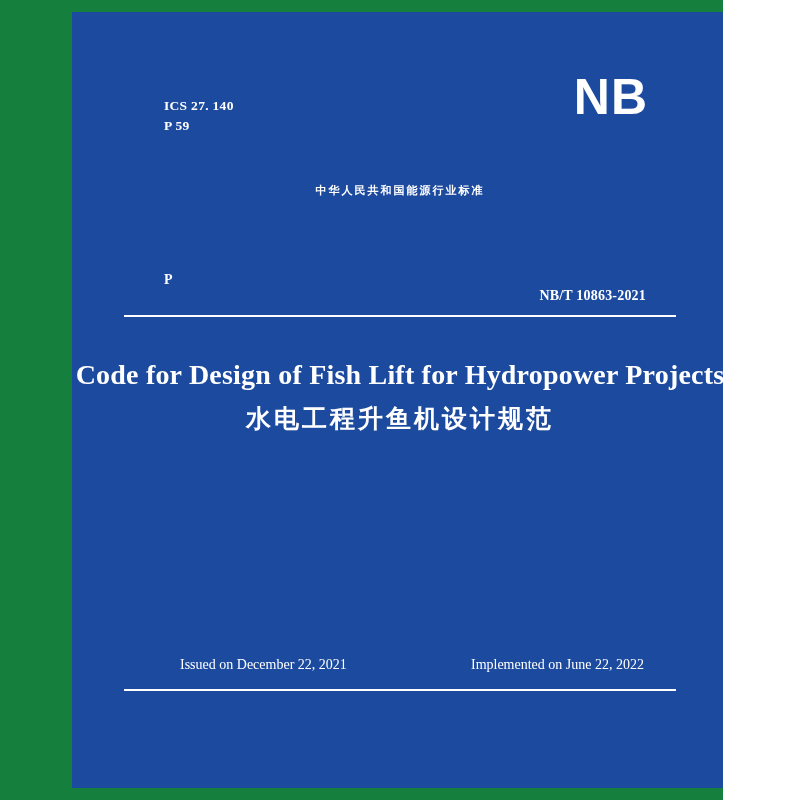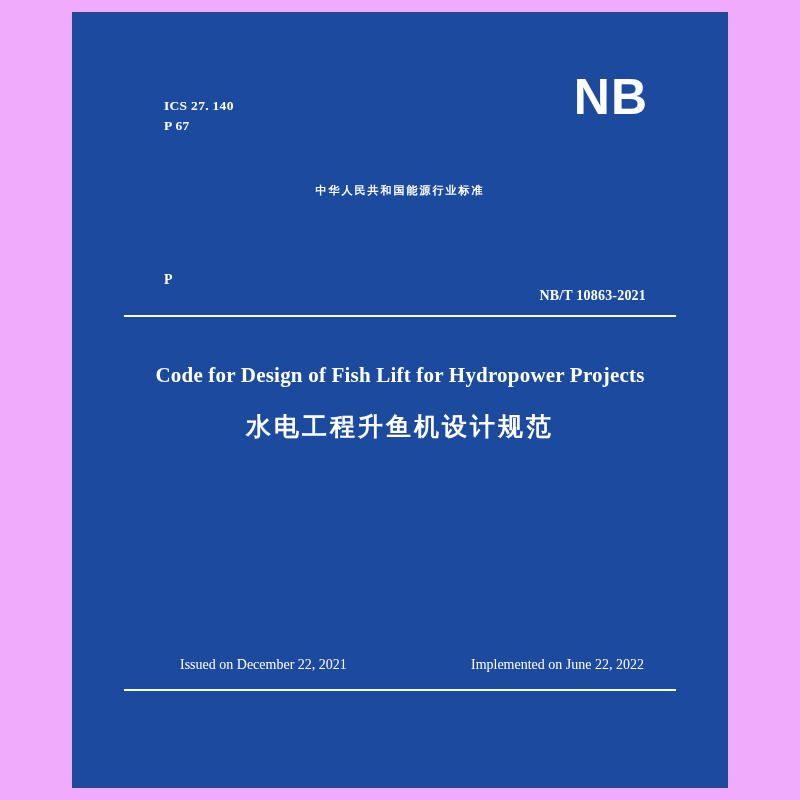--- a/index.html
+++ b/index.html
@@ -8,23 +8,23 @@
     background: #ffffff;
   }
   body {
     width: 800px;
     height: 800px;
     font-family: "Liberation Serif", serif;
   }
 
   .page {
     position: relative;
-    width: 800px;
+    width: 723px;
     height: 800px;
-    background: #f0abfc;
+    background: #15803d;
     overflow: hidden;
   }
 
   .cover {
     position: absolute;
     left: 72px;
     top: 12px;
     width: 656px;
     height: 776px;
     background: #1c4a9e;
@@ -116,27 +116,27 @@
 
   
   .title-block {
     position: absolute;
     left: 0;
     top: 348px;
     width: 100%;
     text-align: center;
   }
   .title-en {
-    font-size: 21px;
+    font-size: 28px;
     font-weight: bold;
     letter-spacing: 0.2px;
     line-height: 30px;
   }
   .title-cn {
-    margin-top: 20px;
+    margin-top: 12px;
     font-size: 25px;
     font-weight: bold;
     letter-spacing: 3px;
     line-height: 34px;
     font-family: "DejaVu Sans", sans-serif;
   }
 
   
   .dates-row {
     position: absolute;
@@ -172,21 +172,21 @@
 </style>
 </head>
 <body>
 
 <div class="page">
   <div class="cover">
 
     <div class="top-row">
       <div class="ics-block">
         <div>ICS 27. 140</div>
-        <div>P 67</div>
+        <div>P 59</div>
       </div>
       <div class="nb-logo">NB</div>
     </div>
 
     <div class="org-block">
       <div class="org-cn">中华人民共和国能源行业标准</div>
     </div>
 
     <div class="code-row">
       <div class="code-left">P</div>

